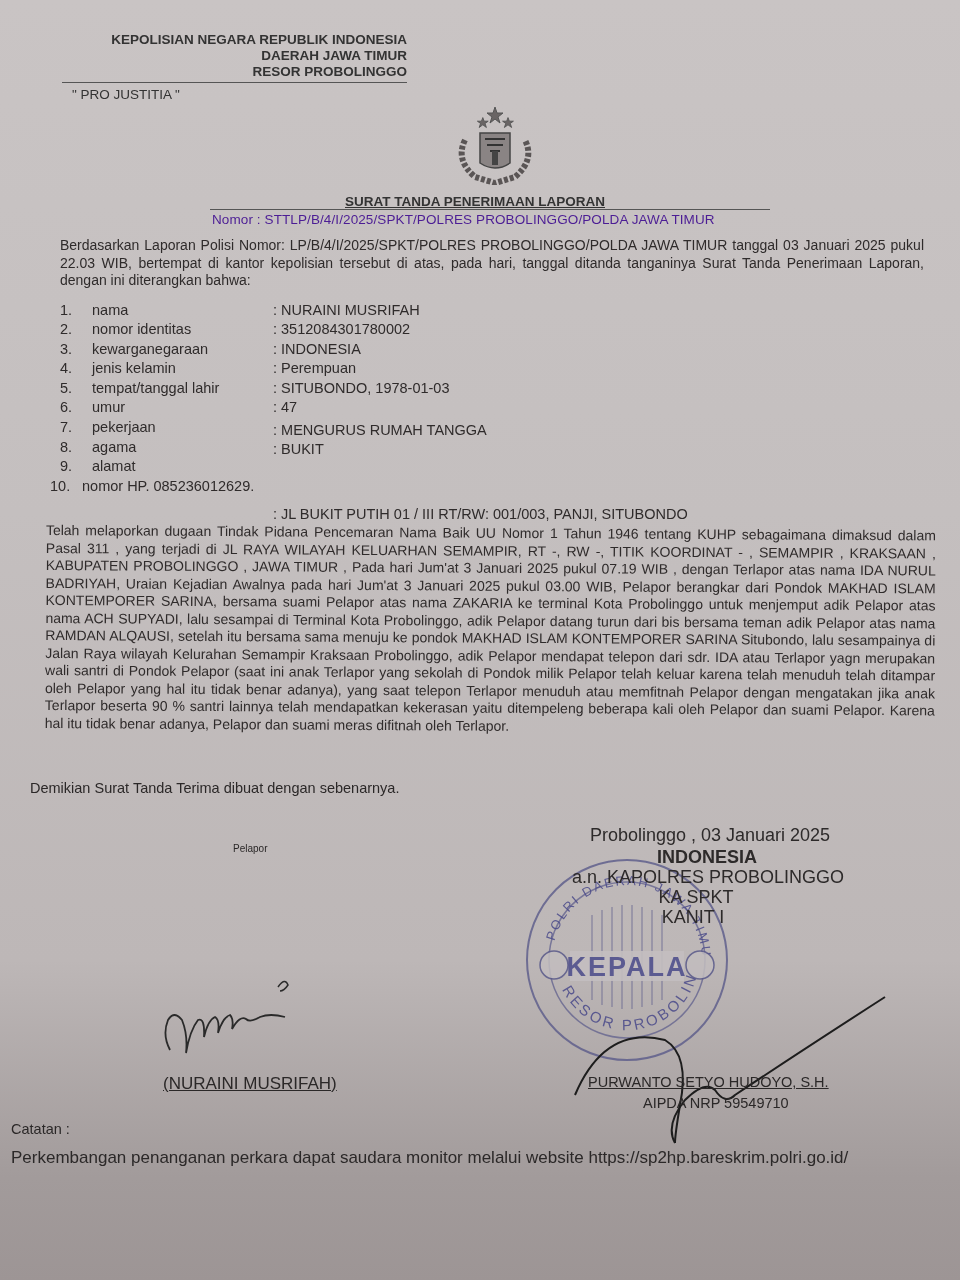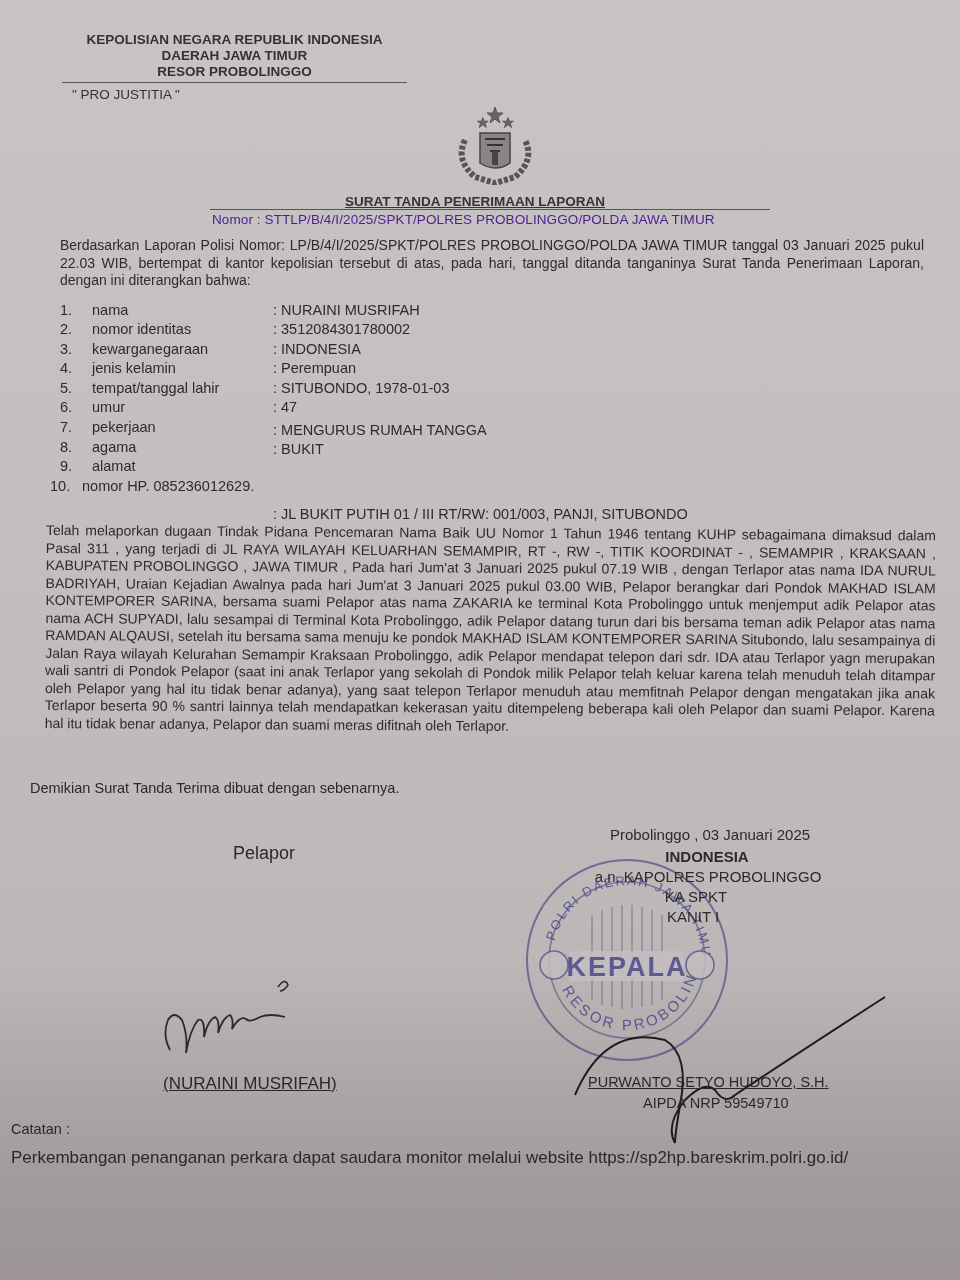--- a/index.html
+++ b/index.html
@@ -1,38 +1,38 @@
 <!DOCTYPE html>
 <html><head>
 <meta charset="utf-8">
 <style>
   html,body{margin:0;padding:0;}
   body{width:960px;height:1280px;overflow:hidden;position:relative;
     background:linear-gradient(180deg,#c9c4c4 0%,#c4bfbf 40%,#bdb7b7 75%,#a29b9b 92%,#9d9595 100%);
     font-family:"Liberation Sans",sans-serif;color:#2b2828;}
   .abs{position:absolute;}
-  .hdr{left:62px;top:32px;width:345px;text-align:center;font-weight:bold;font-size:13.5px;line-height:16px;color:#333;}
+  .hdr{left:62px;top:32px;width:345px;text-align:right;font-weight:bold;font-size:13.5px;line-height:16px;color:#333;}
   .hdr-line{left:62px;top:82px;width:345px;height:1px;background:#555;}
   .pro{left:72px;top:87px;font-size:13.5px;color:#333;}
   .logo{left:445px;top:105px;width:100px;height:80px;}
   .title{left:345px;top:194px;font-size:13.5px;font-weight:bold;text-decoration:underline;color:#333;}
   .nomor-line{left:210px;top:209px;width:560px;height:1px;background:#555;}
   .nomor{left:212px;top:212px;font-size:13.5px;color:#4c1d95;letter-spacing:0.1px;}
   .para{font-size:14px;line-height:17.5px;text-align:justify;color:#2f2b2b;}
   .p1{left:60px;top:237px;width:864px;}
   .id-row{font-size:14.5px;color:#2f2b2b;}
   .id-num{position:absolute;left:0;}
   .id-lbl{position:absolute;left:32px;}
   .id-val{position:absolute;left:213px;white-space:nowrap;}
   .p2{left:46px;top:522px;width:890px;transform:rotate(0.35deg);transform-origin:left top;}
   .p3{left:30px;top:780px;font-size:14.5px;}
-  .pelapor{left:233px;top:843px;font-size:18px;}
+  .pelapor{left:233px;top:843px;font-size:10px;}
   .sig-left{left:160px;top:975px;width:140px;height:90px;}
   .name-left{left:163px;top:1074px;font-size:17px;text-decoration:underline;}
-  .right-block{left:560px;top:825px;width:310px;text-align:center;font-size:15px;line-height:20px;color:#2d2a2a;}
+  .right-block{left:560px;top:825px;width:310px;text-align:center;font-size:18px;line-height:20px;color:#2d2a2a;}
   .stamp{left:522px;top:855px;width:210px;height:210px;}
   .sig-right{left:565px;top:985px;width:330px;height:160px;}
   .name-right{left:588px;top:1074px;font-size:14.5px;text-decoration:underline;}
   .nrp{left:643px;top:1095px;font-size:14.5px;}
   .catatan{left:11px;top:1121px;font-size:14.5px;}
   .catatan2{left:11px;top:1148px;font-size:17px;}
 </style>
 </head>
 <body>
 

